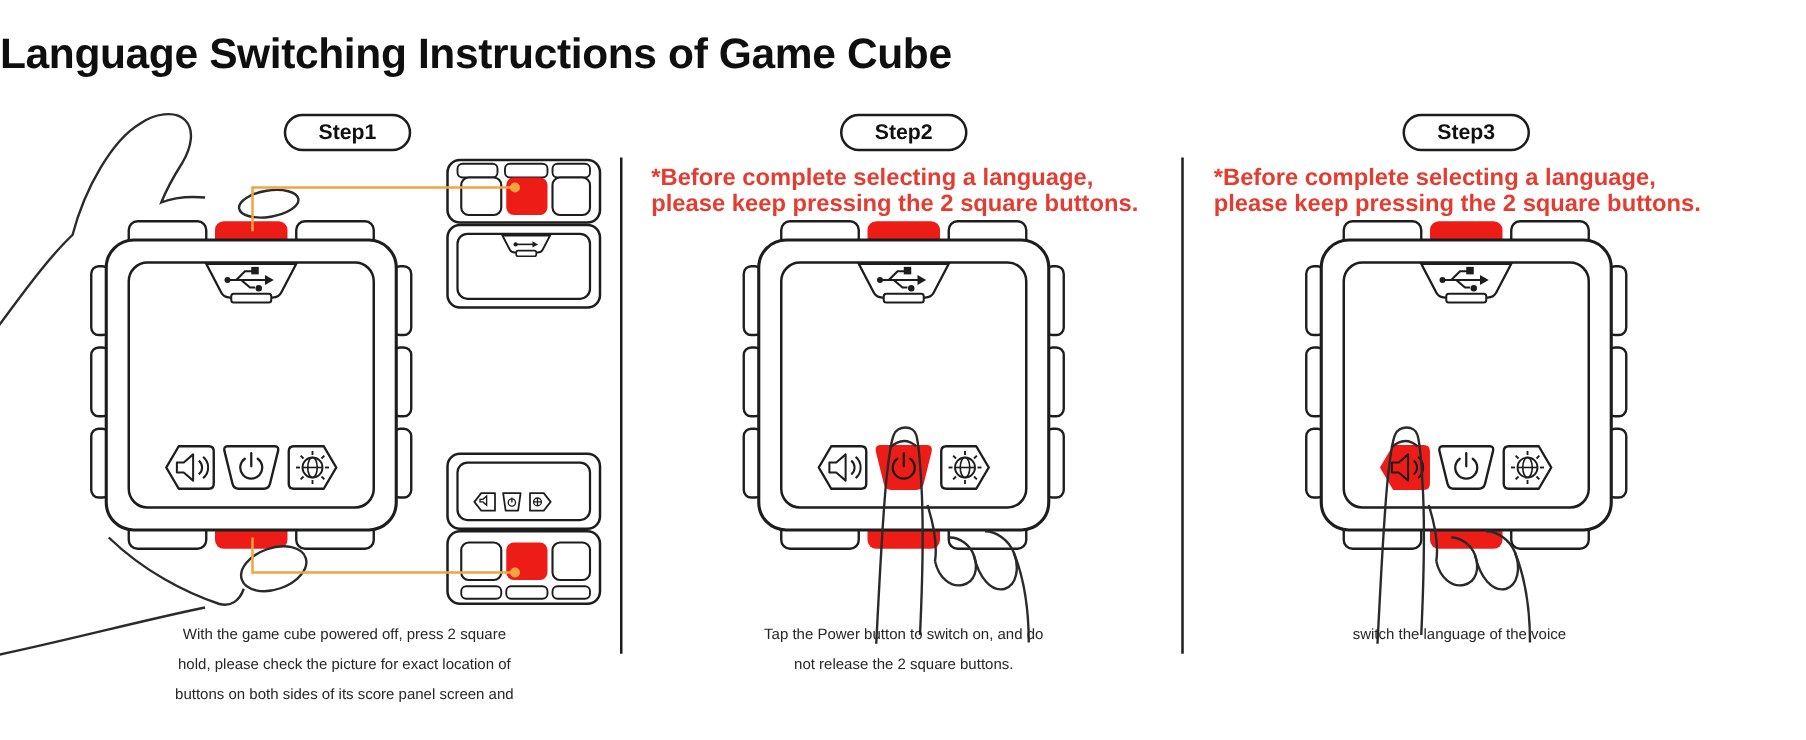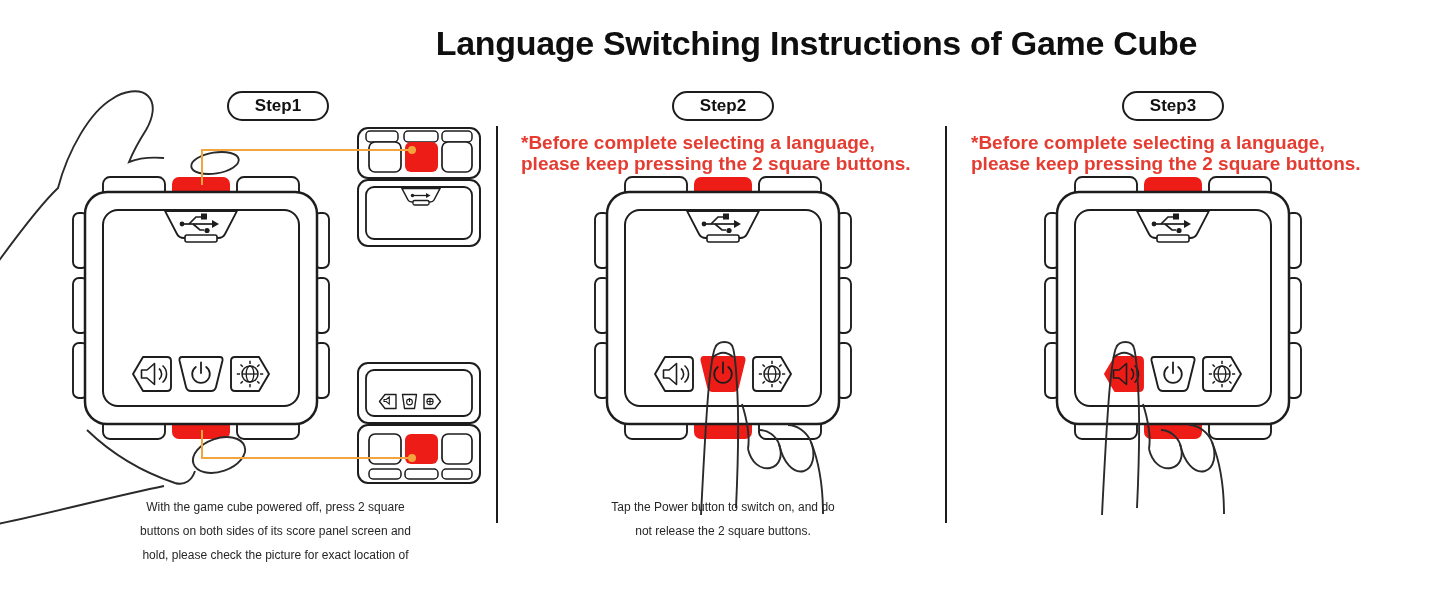--- a/index.html
+++ b/index.html
@@ -1,19 +1,19 @@
 <!DOCTYPE html>
 <html style="--c-button_red: #ee1c17; --c-warning_red: #e53c31; --c-connector_orange: #f2a43e; --c-ink: #1c1c1c;"><head>
 <meta charset="utf-8">
 <style>
   html,body{margin:0;padding:0;background:#ffffff;}
   #stage{position:relative;width:1445px;height:592px;background:#fff;overflow:hidden;
          font-family:"Liberation Sans",sans-serif;color:#1d1d1d;}
   .abs{position:absolute;}
-  #title{left:0;top:24px;width:1197px;text-align:right;font-size:34px;font-weight:700;
+  #title{left:0;top:24px;width:1197px;text-align:left;font-size:34px;font-weight:700;
          letter-spacing:-0.3px;color:#0f0f0f;}
   .pill{top:91px;width:98px;height:26px;border:2px solid #1c1c1c;border-radius:15px;
         display:flex;align-items:center;justify-content:center;
         font-size:17px;font-weight:700;color:#111;background:#fff;}
   #pill1{left:227px;} #pill2{left:672px;} #pill3{left:1122px;}
   .divider{top:126px;width:2px;height:397px;background:#1c1c1c;}
   #divider1{left:496px;} #divider2{left:945px;}
   .warning{top:133px;font-size:19px;line-height:20.5px;font-weight:700;
            color:var(--c-warning_red,#e53c31);white-space:nowrap;}
   #warning2{left:521px;} #warning3{left:971px;}
@@ -218,23 +218,24 @@
         <path d="M1143,404 C1148,420 1151,436 1149,449"></path>
         <path d="M1149,449 C1152,462 1161,470 1171,468 C1181,466 1184,455 1180,444 C1177,436 1169,430 1161,430"></path>
         <path d="M1180,444 C1184,462 1194,474 1205,471 C1214,468 1217,455 1212,442 C1208,432 1198,425 1189,425"></path>
         <path d="M1212,442 C1220,462 1224,488 1224,514"></path>
       </g>
     </g>
   </svg>
 
   <div id="caption1" class="abs caption">
     <div>With the game cube powered off, press 2 square</div>
+    <div>hold, please check the picture for exact location of</div>
     <div>buttons on both sides of its score panel screen and</div>
-    <div>hold, please check the picture for exact location of</div>
   </div>
   <div id="caption2" class="abs caption">
     <div>Tap the Power button to switch on, and do</div>
     <div>not release the 2 square buttons.</div>
   </div>
   <div id="caption3" class="abs caption">
+    <div>switch the language of the voice</div>
   </div>
 
 </div>
 
 </body></html>

